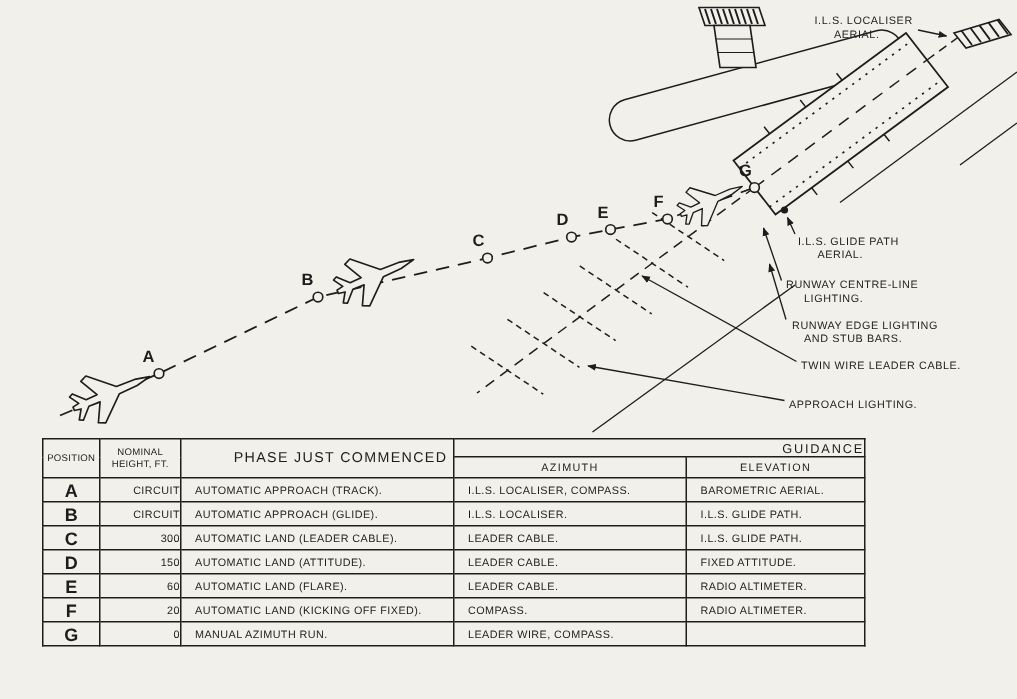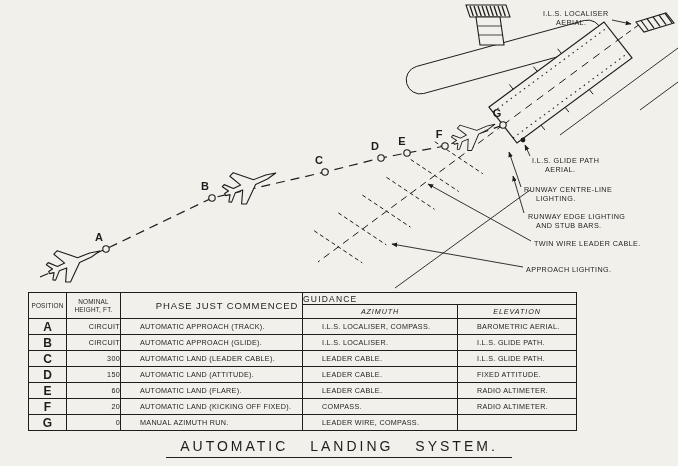--- a/index.html
+++ b/index.html
@@ -9,30 +9,30 @@
   svg text { fill:#1d1d1d; }
   .co { font-size:7.2px; letter-spacing:0.4px; }
   .wp { font-size:11px; font-weight:bold; }
 
   table.tbl { position:absolute; left:28px; top:292px; width:548px;
               border-collapse:collapse; table-layout:fixed;
               border:1.5px solid #1d1d1d; }
   .tbl th, .tbl td { border:1px solid #1d1d1d; font-weight:normal;
                      overflow:hidden; white-space:nowrap; color:#1d1d1d; }
   .tbl thead tr.r1 th { height:12px; }
-  .tbl thead tr.r2 th { height:14px;font-style:italic; }
+  .tbl thead tr.r2 th { height:14px; }
   .tbl tbody tr { height:16px; }
   th.h-pos   { font-size:6.4px; letter-spacing:0.2px; text-align:center; }
   th.h-hgt   { font-size:6.4px; letter-spacing:0.2px; text-align:center; white-space:normal; line-height:1.2; }
   th.h-phase { font-size:9.5px; letter-spacing:0.9px; text-align:center;padding-left:31px; }
-  th.h-guid  { font-size:8.5px; letter-spacing:1.2px; text-align:left; }
+  th.h-guid  { font-size:8.5px; letter-spacing:1.2px; text-align:right; }
   th.h-sub   { font-size:7.2px; letter-spacing:0.9px; text-align:center; }
   td.pos { font-size:12px; font-weight:bold; text-align:center; }
   td.hgt { font-size:7.2px; letter-spacing:0.3px; text-align:right; }
-  td.txt { font-size:7.2px; letter-spacing:0.3px; text-align:left; padding-left:19px; }
+  td.txt { font-size:7.2px; letter-spacing:0.3px; text-align:left; padding-left:9px; }
 
   .title-wrap { position:absolute; left:0; right:0; top:437px; text-align:center; }
   .title { display:inline-block; font-size:14px; letter-spacing:3px; word-spacing:15px;
            border-bottom:1.5px solid #1d1d1d; padding:0 14px 3px; }
 </style>
 </head>
 <body>
 
 <div class="page">
 
@@ -207,17 +207,14 @@
       <tr>
         <td class="pos">G</td>
         <td class="hgt">0</td>
         <td class="txt">MANUAL AZIMUTH RUN.</td>
         <td class="txt">LEADER WIRE, COMPASS.</td>
         <td class="txt"></td>
       </tr>
     </tbody>
   </table>
 
-  <div class="title-wrap">
-    <span class="title">AUTOMATIC LANDING SYSTEM.</span>
-  </div>
 
 </div>
 
 </body></html>

